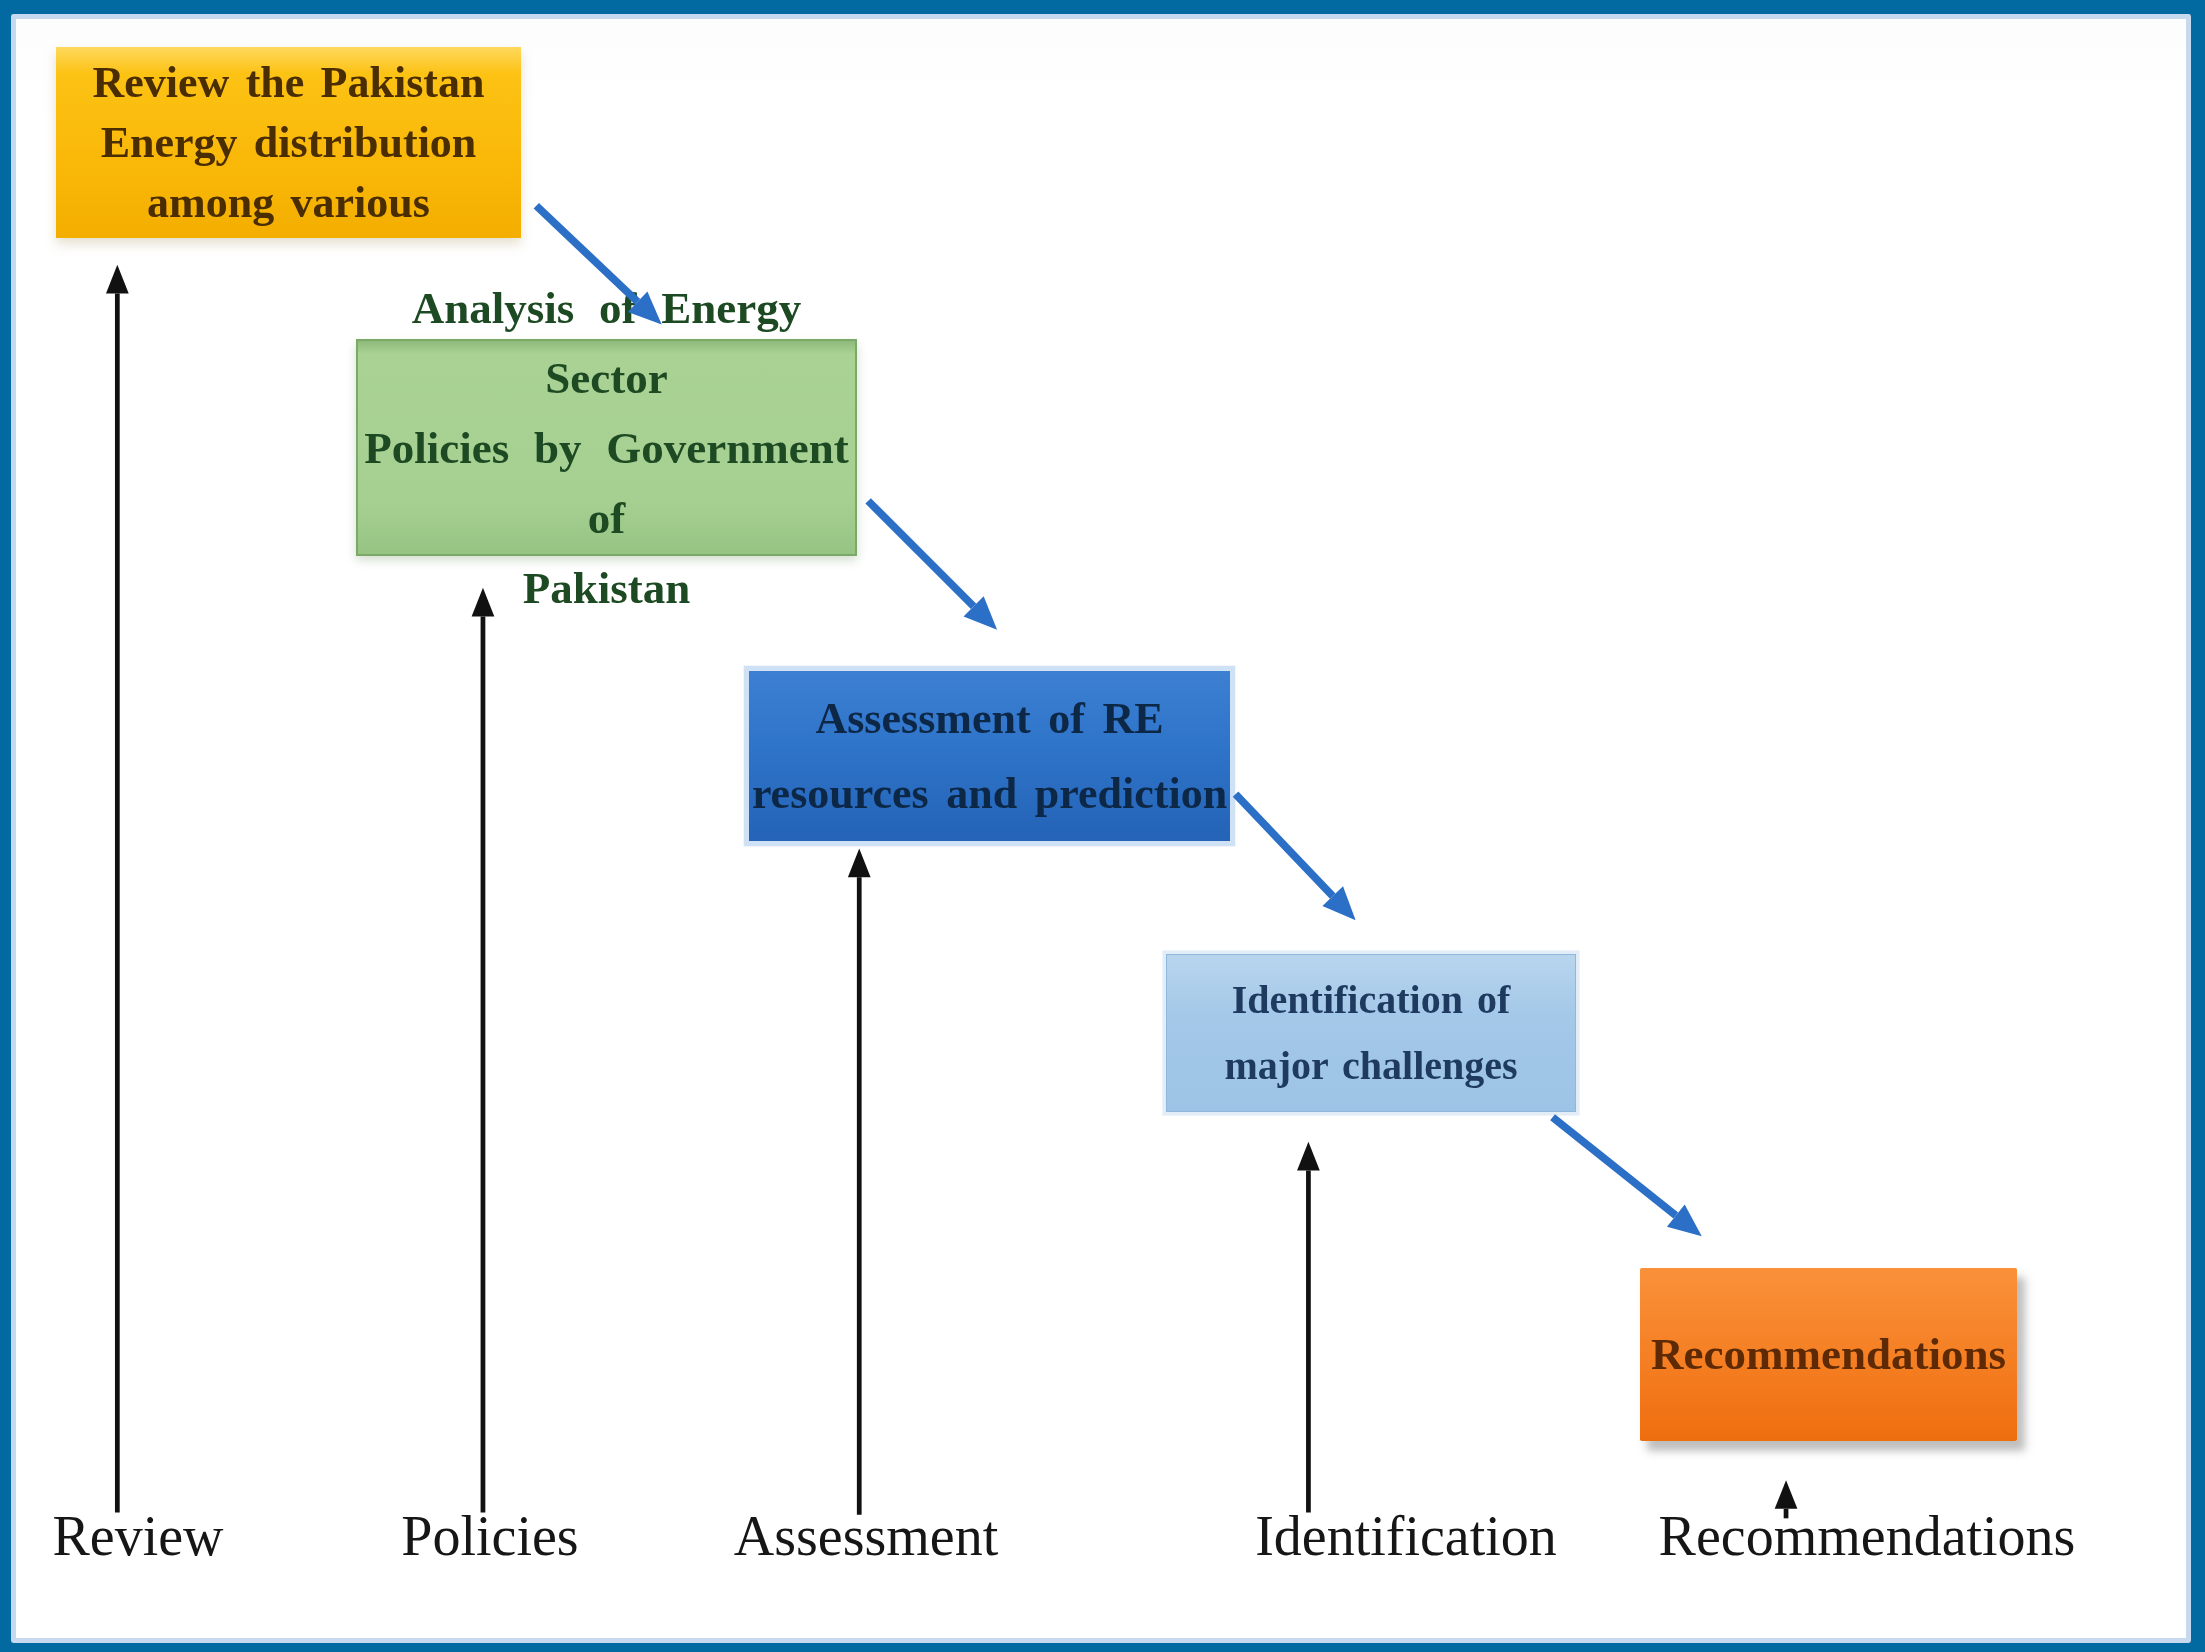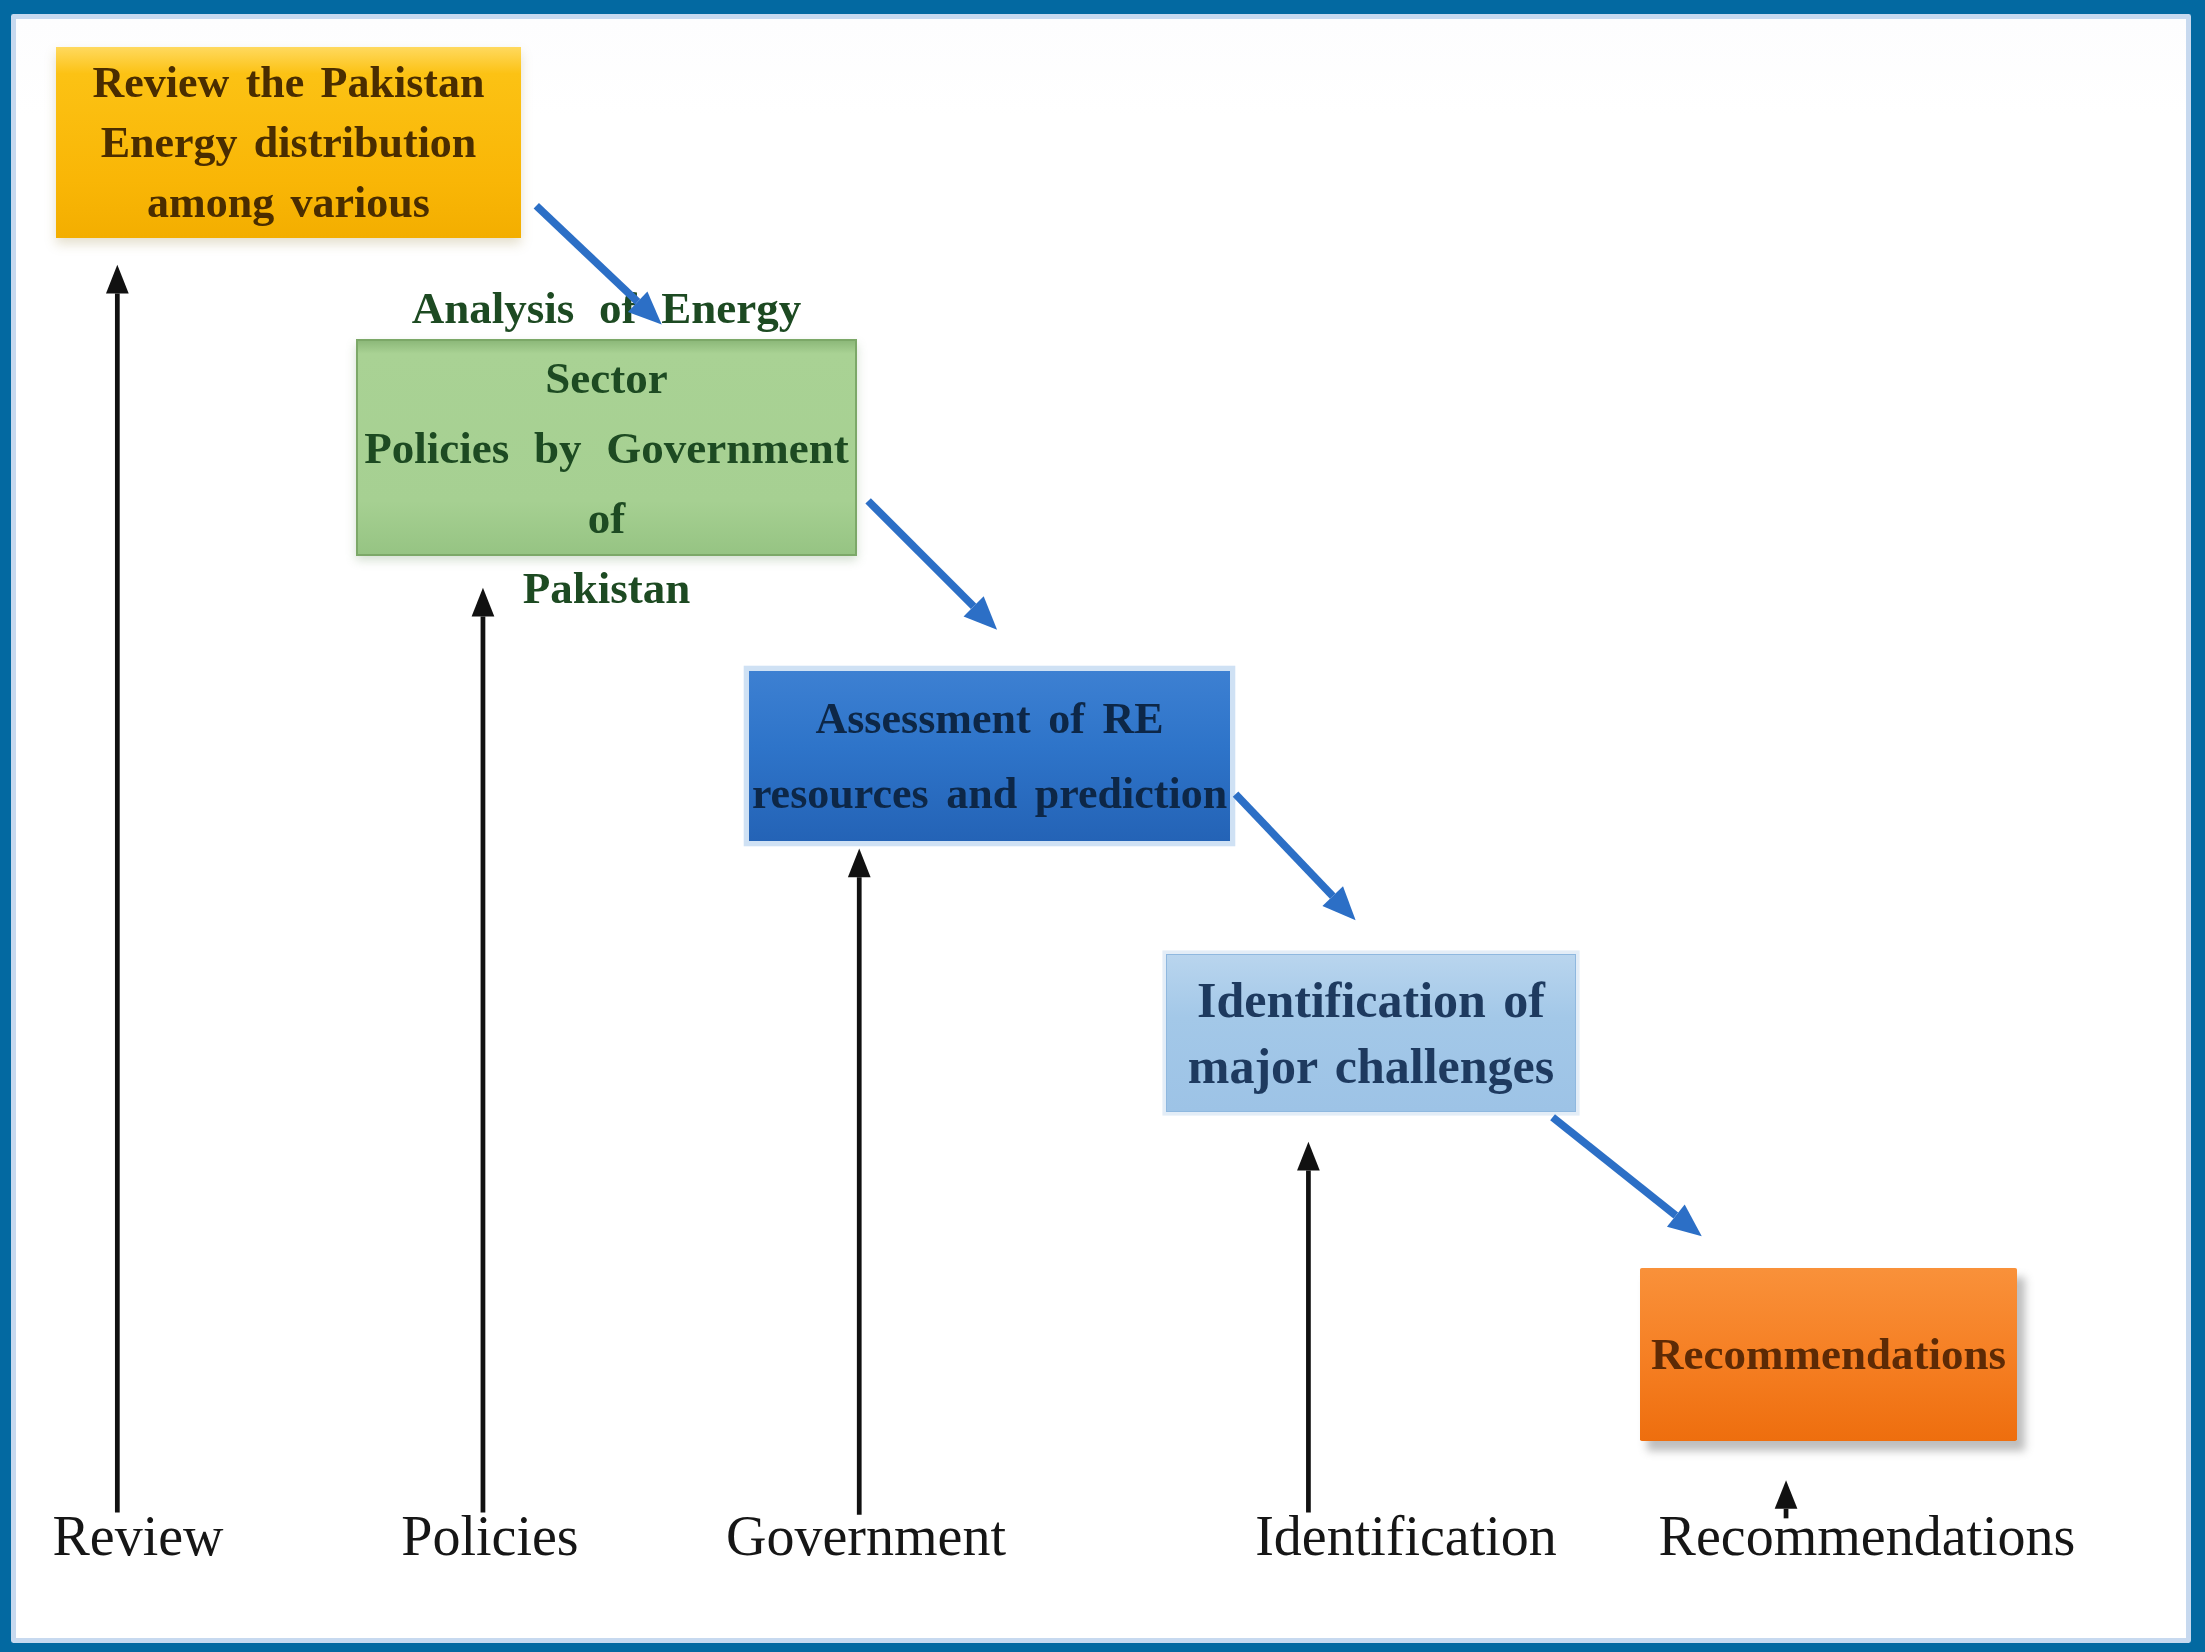--- a/index.html
+++ b/index.html
@@ -49,21 +49,21 @@
     color:#0d2747;
     font-size:44px;line-height:75px;
     word-spacing:0.15em;
     box-shadow:0 0 0 5.3px #cfe1f4;
   }
   .box-identification{
     left:1166px;top:954px;width:410px;height:158px;
     background:linear-gradient(180deg,#b9d5ee 0%,#a3c8e8 40%,#9dc3e6 100%);
     border:1.2px solid #8fb8df;
     color:#1e3a5f;
-    font-size:50px;line-height:66px;
+    font-size:40px;line-height:66px;
     word-spacing:0.1em;
     box-shadow:0 0 0 3.6px rgba(222,234,246,0.85);
   }
   .box-recommendations{
     left:1640px;top:1268px;width:377px;height:173px;
     background:linear-gradient(180deg,#f9913a 0%,#f57e22 55%,#ee6e0e 100%);
     color:#5d2a05;
     font-size:45px;line-height:59px;
     box-shadow:7.1px 9.5px 8.3px rgba(110,110,110,0.45);
     border-radius:1.8px;
@@ -119,18 +119,18 @@
 
     <line x1="198" y1="2552" x2="198" y2="495" stroke-width="8" marker-end="url(#blackHead)" stroke="#111111"></line>
     <line x1="815" y1="2552" x2="815" y2="1040" stroke-width="8" marker-end="url(#blackHead)" stroke="#111111"></line>
     <line x1="1450" y1="2556" x2="1450" y2="1480" stroke-width="8" marker-end="url(#blackHead)" stroke="#111111"></line>
     <line x1="2208" y1="2552" x2="2208" y2="1975" stroke-width="8" marker-end="url(#blackHead)" stroke="#111111"></line>
     <line x1="3014" y1="2562" x2="3014" y2="2546" stroke-width="8" marker-end="url(#blackHead)" stroke="#111111"></line>
   </svg>
 
   <div class="stage-label" style="left:138px">Review</div>
   <div class="stage-label" style="left:490px">Policies</div>
-  <div class="stage-label" style="left:866px">Government</div>
+  <div class="stage-label" style="left:866px">Assessment</div>
   <div class="stage-label" style="left:1406px">Identification</div>
   <div class="stage-label" style="left:1867px">Recommendations</div>
 
 </div>
 
 
 </body></html>

